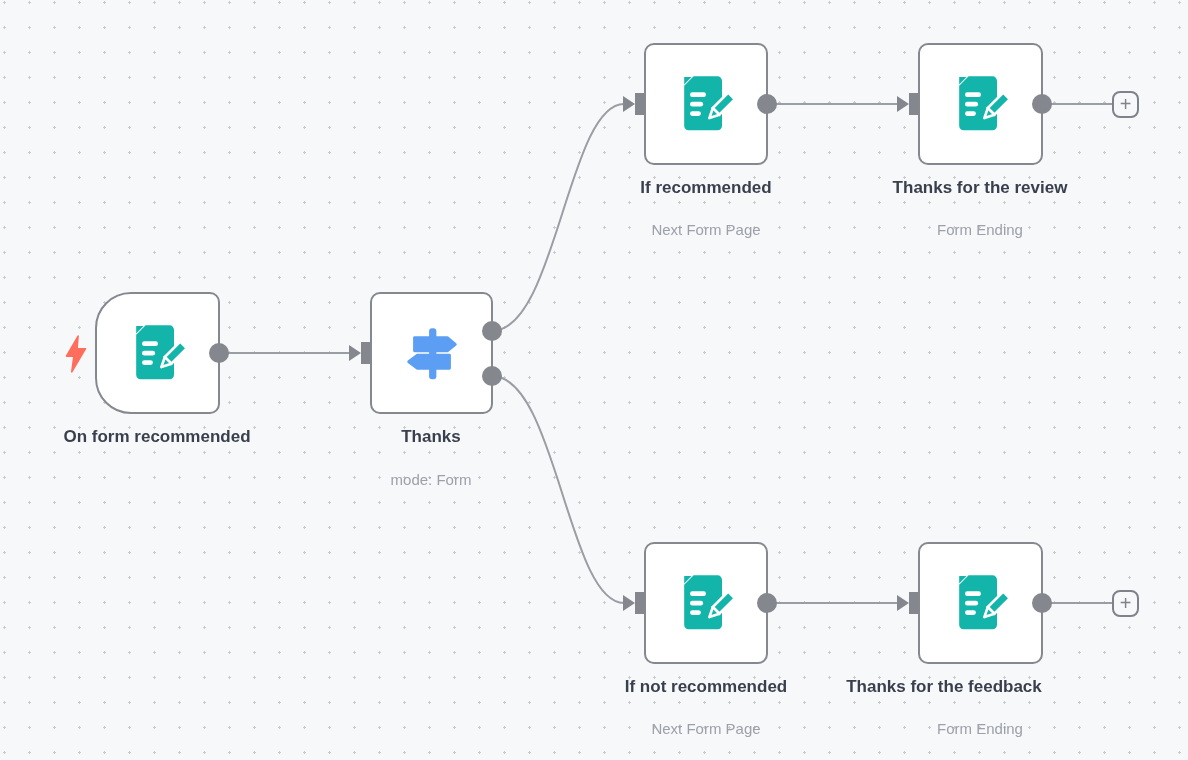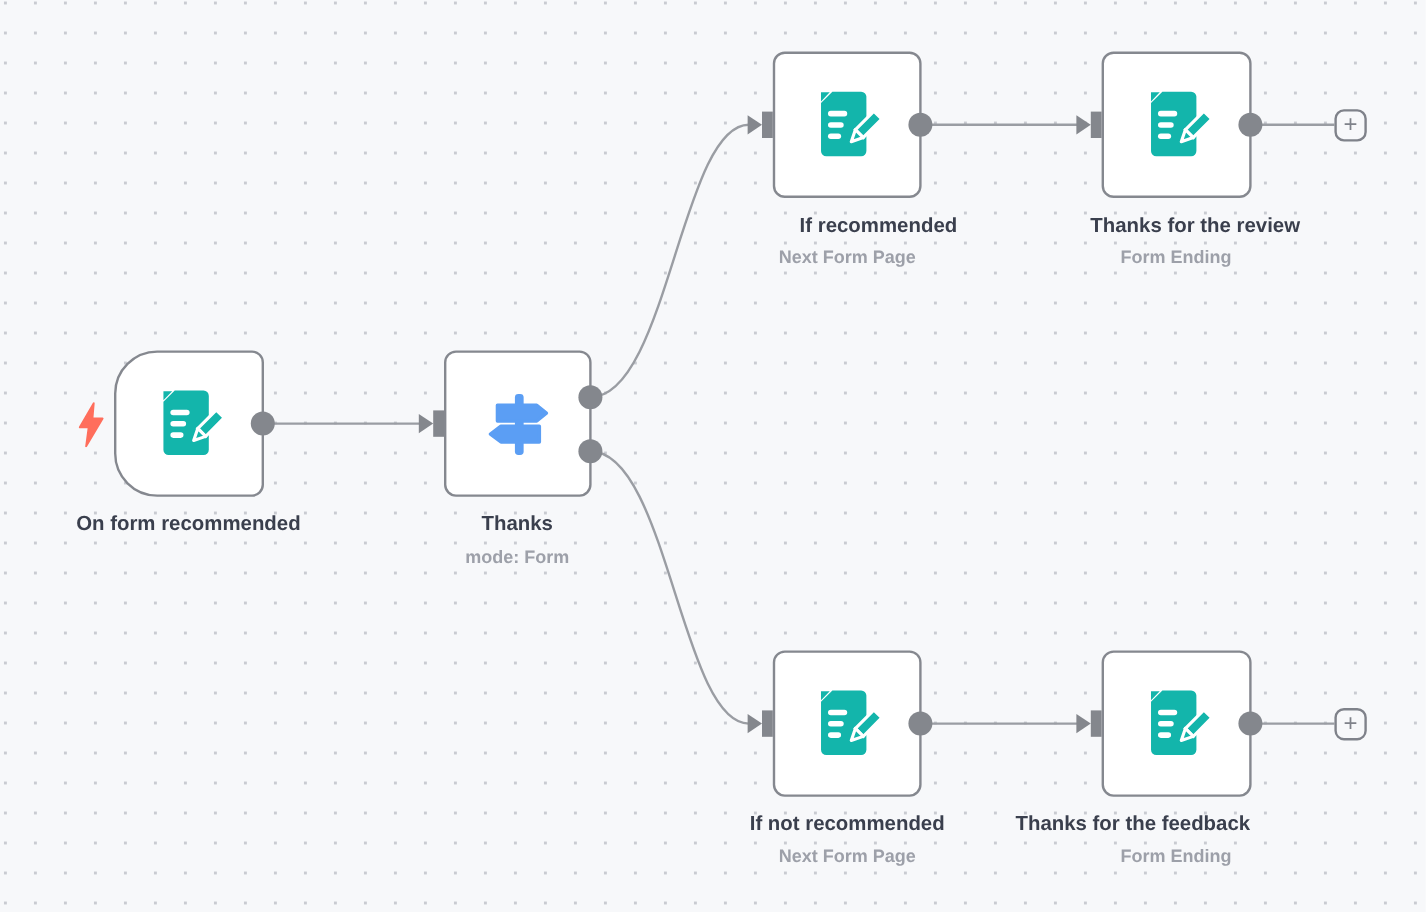--- a/index.html
+++ b/index.html
@@ -24,21 +24,21 @@
   .node-thanks-review{left:918px;top:43px;width:125px;height:122px;}
   .node-if-not{left:644px;top:542px;width:124px;height:122px;}
   .node-thanks-feedback{left:918px;top:542px;width:125px;height:122px;}
   .wires{position:absolute;left:0;top:0;z-index:3;pointer-events:none;}
   .labels .title{
     position:absolute;transform:translateX(-50%);white-space:nowrap;
     font-size:17px;font-weight:700;color:#3a3f4d;z-index:2;
   }
   .labels .subtitle{
     position:absolute;transform:translateX(-50%);white-space:nowrap;
-    font-size:15px;font-weight:700;color:#9da0a9;z-index:2;
+    font-size:15px;font-weight:400;color:#9da0a9;z-index:2;margin-top:15px;
   }
   .plus-btn{
     position:absolute;width:27px;height:27px;box-sizing:border-box;
     border:2px solid #7f828a;border-radius:8px;background:#f7f8fa;
     color:#7f828a;font-size:20px;font-weight:400;line-height:22px;
     text-align:center;z-index:4;cursor:pointer;
   }
   .plus-top{left:1112px;top:91px;}
   .plus-bottom{left:1112px;top:590px;}
   .bolt{position:absolute;left:63px;top:335px;z-index:2;}
@@ -193,24 +193,24 @@
   <div class="plus-btn plus-bottom">
     <span>+</span>
   </div>
 
   <div class="labels">
     <div class="title" style="left:157px;top:427px;">On form recommended</div>
 
     <div class="title" style="left:431px;top:427px;">Thanks</div>
     <div class="subtitle" style="left:431px;top:456px;">mode: Form</div>
 
-    <div class="title" style="left:732px;top:178px;">If recommended</div>
+    <div class="title" style="left:706px;top:178px;">If recommended</div>
     <div class="subtitle" style="left:706px;top:206px;">Next Form Page</div>
 
-    <div class="title" style="left:980px;top:178px;margin-left:16px;">Thanks for the review</div>
+    <div class="title" style="left:980px;top:178px;">Thanks for the review</div>
     <div class="subtitle" style="left:980px;top:206px;">Form Ending</div>
 
     <div class="title" style="left:706px;top:677px;">If not recommended</div>
     <div class="subtitle" style="left:706px;top:705px;">Next Form Page</div>
 
     <div class="title" style="left:944px;top:677px;">Thanks for the feedback</div>
     <div class="subtitle" style="left:980px;top:705px;">Form Ending</div>
   </div>
 
 </div>

